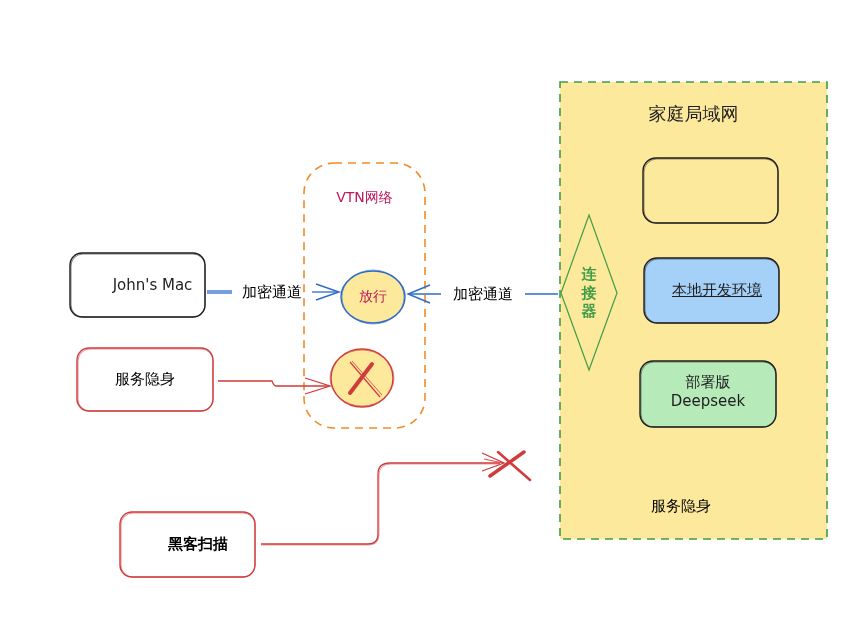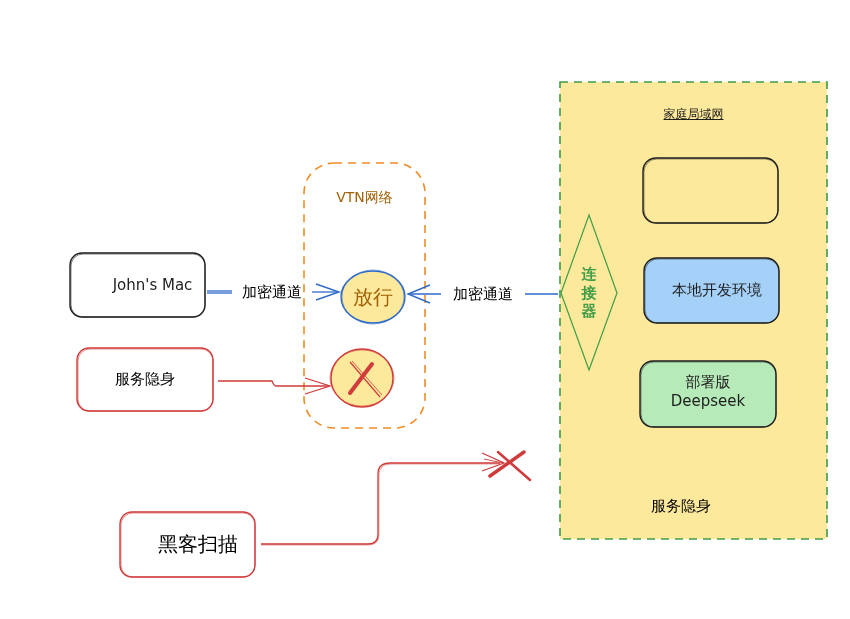--- a/index.html
+++ b/index.html
@@ -7,21 +7,21 @@
     position: relative; width: 850px; height: 619px; overflow: hidden;
     background: #ffffff; font-family: "DejaVu Sans", sans-serif;
   }
   #diagram { position: absolute; left: 0; top: 0; width: 850px; height: 619px; }
   .lbl {
     position: absolute; display: flex; align-items: center; justify-content: center;
     text-align: center; white-space: nowrap; line-height: 1.25;
   }
   .txt-dark { color: #1e1e1e; }
   .txt-red { color: #000000; }
-  .txt-blue { color: #a16207; }
+  .txt-blue { color: #be185d; }
   .txt-green { color: #3f9c47; }
 </style>
 </head>
 <body>
 
 <div id="canvas">
   <svg id="diagram" viewBox="0 0 850 619" xmlns="http://www.w3.org/2000/svg">
 
     <g>
       <rect x="560" y="82" width="267" height="457" fill="#fde99c" stroke="#3f9c47" stroke-width="1.6" stroke-dasharray="8 6"></rect>
@@ -115,40 +115,40 @@
         <path d="M490 476 L524 452" stroke="#d03b3b" stroke-width="3.5" stroke-linecap="round"></path>
         <path d="M498 452 L530 480" stroke="#d03b3b" stroke-width="2.5" stroke-linecap="round"></path>
       </g>
     </g>
   </svg>
 
   <div class="lbl txt-dark" style="left:70px; top:253px; width:147px; height:64px; font-size:15px;padding-left:9px;">John's Mac</div>
 
   <div class="lbl txt-red" style="left:77px; top:348px; width:136px; height:63px; font-size:15px;">服务隐身</div>
 
-  <div class="lbl txt-red" style="left:120px; top:512px; width:156px; height:65px; font-size:20px;">黑客扫描</div>
+  <div class="lbl txt-red" style="left:120px; top:512px; width:156px; height:65px; font-size:15px;font-weight:bold;">黑客扫描</div>
 
   <div class="lbl txt-blue" style="left:304px; top:186px; width:121px; height:24px; font-size:14px;">VTN网络</div>
 
-  <div class="lbl txt-blue" style="left:341px; top:284px; width:64px; height:26px; font-size:20px;">放行</div>
+  <div class="lbl txt-blue" style="left:341px; top:284px; width:64px; height:26px; font-size:14px;">放行</div>
 
   <div class="lbl txt-red" style="left:234px; top:281px; width:76px; height:22px; font-size:15px;">加密通道</div>
 
   <div class="lbl txt-red" style="left:444px; top:283px; width:78px; height:22px; font-size:15px;">加密通道</div>
 
-  <div class="lbl txt-dark" style="left:560px; top:102px; width:267px; height:24px; font-size:12px;text-decoration:underline;">家庭局域网</div>
+  <div class="lbl txt-dark" style="left:560px; top:102px; width:267px; height:24px; font-size:18px;">家庭局域网</div>
 
   <div class="lbl txt-red" style="left:560px; top:494px; width:242px; height:24px; font-size:15px;">服务隐身</div>
 
   <div class="lbl txt-green" style="left:571px; top:258px; width:36px; height:70px; font-size:15px; flex-direction:column; font-weight:bold;">
     <span>连</span>
     <span>接</span>
     <span>器</span>
   </div>
 
 
-  <div class="lbl txt-dark" style="left:644px; top:258px; width:146px; height:65px; font-size:15px;">本地开发环境</div>
+  <div class="lbl txt-dark" style="left:644px; top:258px; width:146px; height:65px; font-size:15px;text-decoration:underline;">本地开发环境</div>
 
   <div class="lbl txt-dark" style="left:640px; top:361px; width:136px; height:62px; font-size:15px; flex-direction:column;">
     <span>部署版</span>
     <span>Deepseek</span>
   </div>
 </div>
 
 </body></html>

